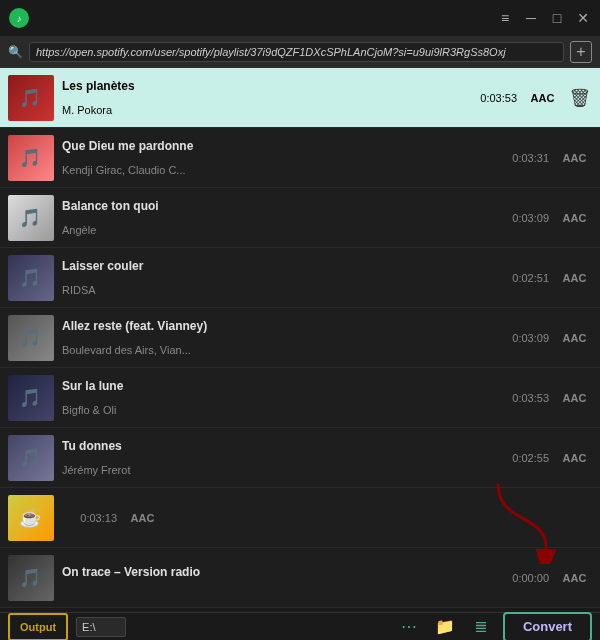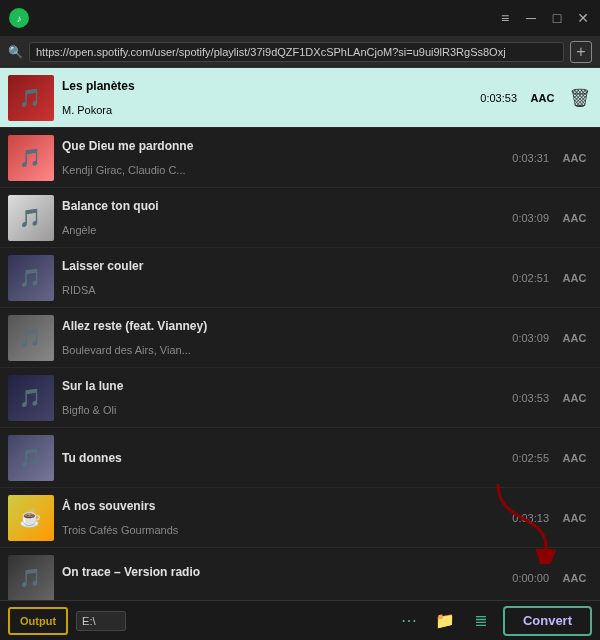--- a/index.html
+++ b/index.html
@@ -55,20 +55,21 @@
     }
     .url-input {
       flex: 1;
       background: #1e1e1e;
       border: 1px solid #444;
       border-radius: 3px;
       color: #ccc;
       font-size: 11px;
       padding: 3px 6px;
       outline: none;
+      font-style: italic;
     }
     .url-add-btn {
       width: 22px;
       height: 22px;
       background: none;
       border: 1px solid #888;
       border-radius: 3px;
       color: #aaa;
       font-size: 16px;
       cursor: pointer;
@@ -193,21 +194,21 @@
     .arrow-overlay {
       position: absolute;
       bottom: 72px;
       right: 32px;
       pointer-events: none;
       z-index: 10;
     }
 
     
     .bottom-bar {
-      height: 40px;
+      height: 28px;
       background: #1a1a1a;
       border-top: 1px solid #333;
       display: flex;
       align-items: center;
       padding: 0 8px;
       gap: 8px;
       position: absolute;
       bottom: 0;
       left: 0;
       right: 0;
@@ -335,30 +336,27 @@
         <div class="track-title">Sur la lune</div>
         <div class="track-artist">Bigflo &amp; Oli</div>
       </div>
       <div class="track-duration">0:03:53</div>
       <div class="track-format">AAC</div>
     </div>
     <div class="track-item">
       <div class="track-thumb thumb-donnes">🎵</div>
       <div class="track-info">
         <div class="track-title">Tu donnes</div>
+        <div class="track-artist">Jérémy Frerot</div>
       </div>
       <div class="track-duration">0:02:55</div>
       <div class="track-format">AAC</div>
     </div>
     <div class="track-item">
       <div class="track-thumb thumb-souvenirs">☕</div>
-      <div class="track-info">
-        <div class="track-title">À nos souvenirs</div>
-        <div class="track-artist">Trois Cafés Gourmands</div>
-      </div>
       <div class="track-duration">0:03:13</div>
       <div class="track-format">AAC</div>
     </div>
     <div class="track-item">
       <div class="track-thumb thumb-trace">🎵</div>
       <div class="track-info">
         <div class="track-title">On trace – Version radio</div>
         <div class="track-artist"></div>
       </div>
       <div class="track-duration">0:00:00</div>

